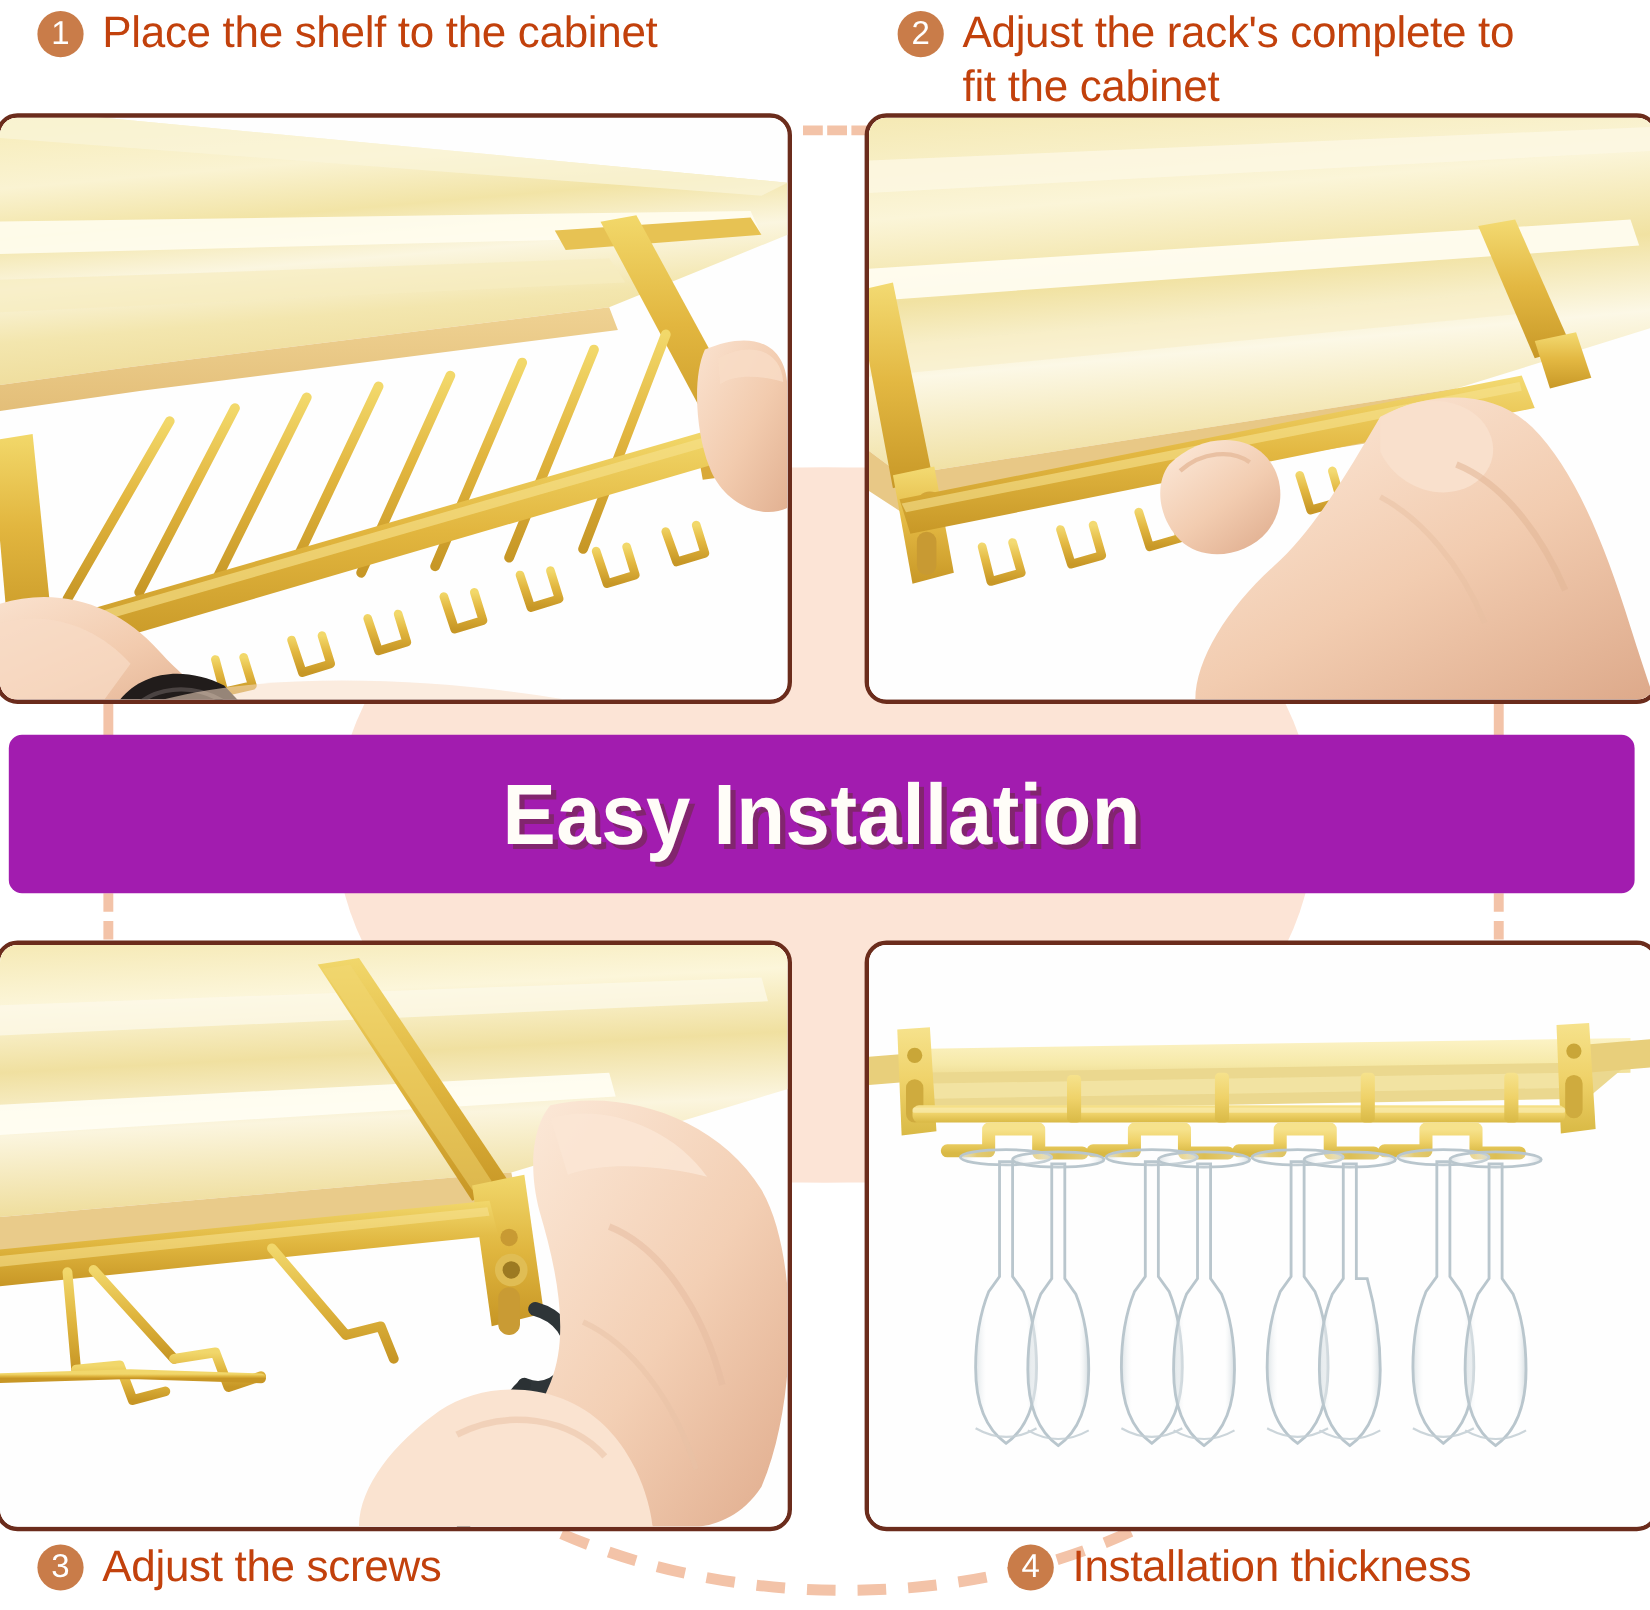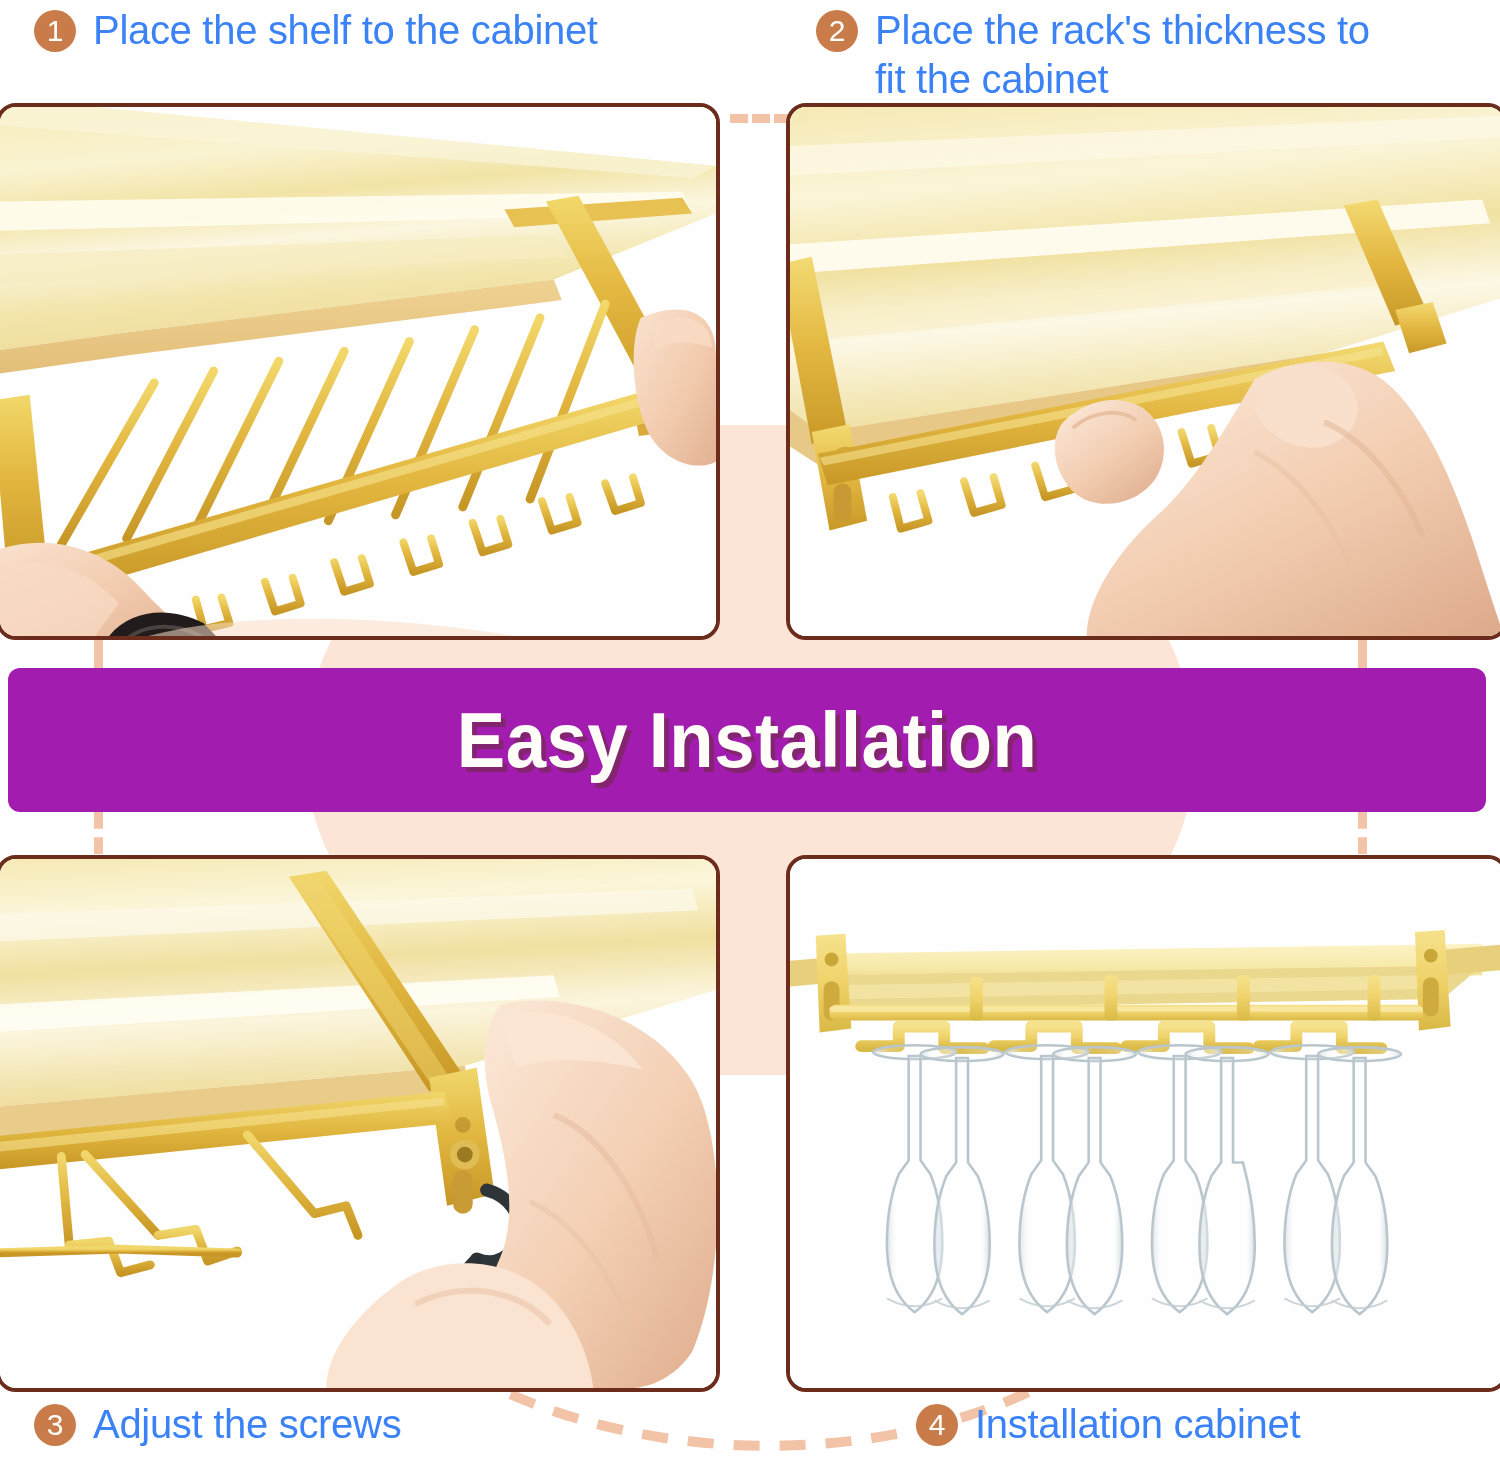--- a/index.html
+++ b/index.html
@@ -77,21 +77,21 @@
     background: #C97C49;
     color: #ffffff;
     font-size: 30px;
     line-height: 42px;
     text-align: center;
     font-weight: 400;
     font-family: "Liberation Sans", sans-serif;
     margin-top: 4px;
   }
   .step-text {
-    color: #3b82f6;
+    color: #c2410c;
     font-size: 40px;
     line-height: 1.22;
     letter-spacing: -0.3px;
     white-space: pre-line;
     font-family: "Liberation Sans", sans-serif;
   }
 
   #head1 { left: 34px;  top: 6px;  width: 700px; }
   #head2 { left: 816px; top: 6px;  width: 670px; }
   #head3 { left: 34px;  top: 1400px; width: 700px; }
@@ -159,21 +159,21 @@
     <path d="M 430 20 C 620 150, 940 150, 1120 6" fill="none" stroke="#F3C3A8" stroke-width="10" stroke-linecap="butt" stroke-dasharray="26 20"></path>
   </svg>
 
   <div class="step-head" id="head1">
     <div class="badge">1</div>
     <div class="step-text">Place the shelf to the cabinet</div>
   </div>
 
   <div class="step-head" id="head2">
     <div class="badge">2</div>
-    <div class="step-text">Place the rack's thickness to
+    <div class="step-text">Adjust the rack's complete to
 fit the cabinet</div>
   </div>
 
   <div class="panel" id="panel1">
     <div class="photo">
       <svg viewBox="0 0 724 537" preserveAspectRatio="none">
         <defs>
           <linearGradient id="p1wood" x1="0" y1="0" x2="0.25" y2="1">
             <stop offset="0%" stop-color="#F6EBB4"></stop>
             <stop offset="28%" stop-color="#FAF3D2"></stop>
@@ -516,16 +516,16 @@
     </div>
   </div>
 
   <div class="step-head" id="head3">
     <div class="badge">3</div>
     <div class="step-text">Adjust the screws</div>
   </div>
 
   <div class="step-head" id="head4">
     <div class="badge">4</div>
-    <div class="step-text">Installation cabinet</div>
+    <div class="step-text">Installation thickness</div>
   </div>
 
 </div>
 
 </body></html>

